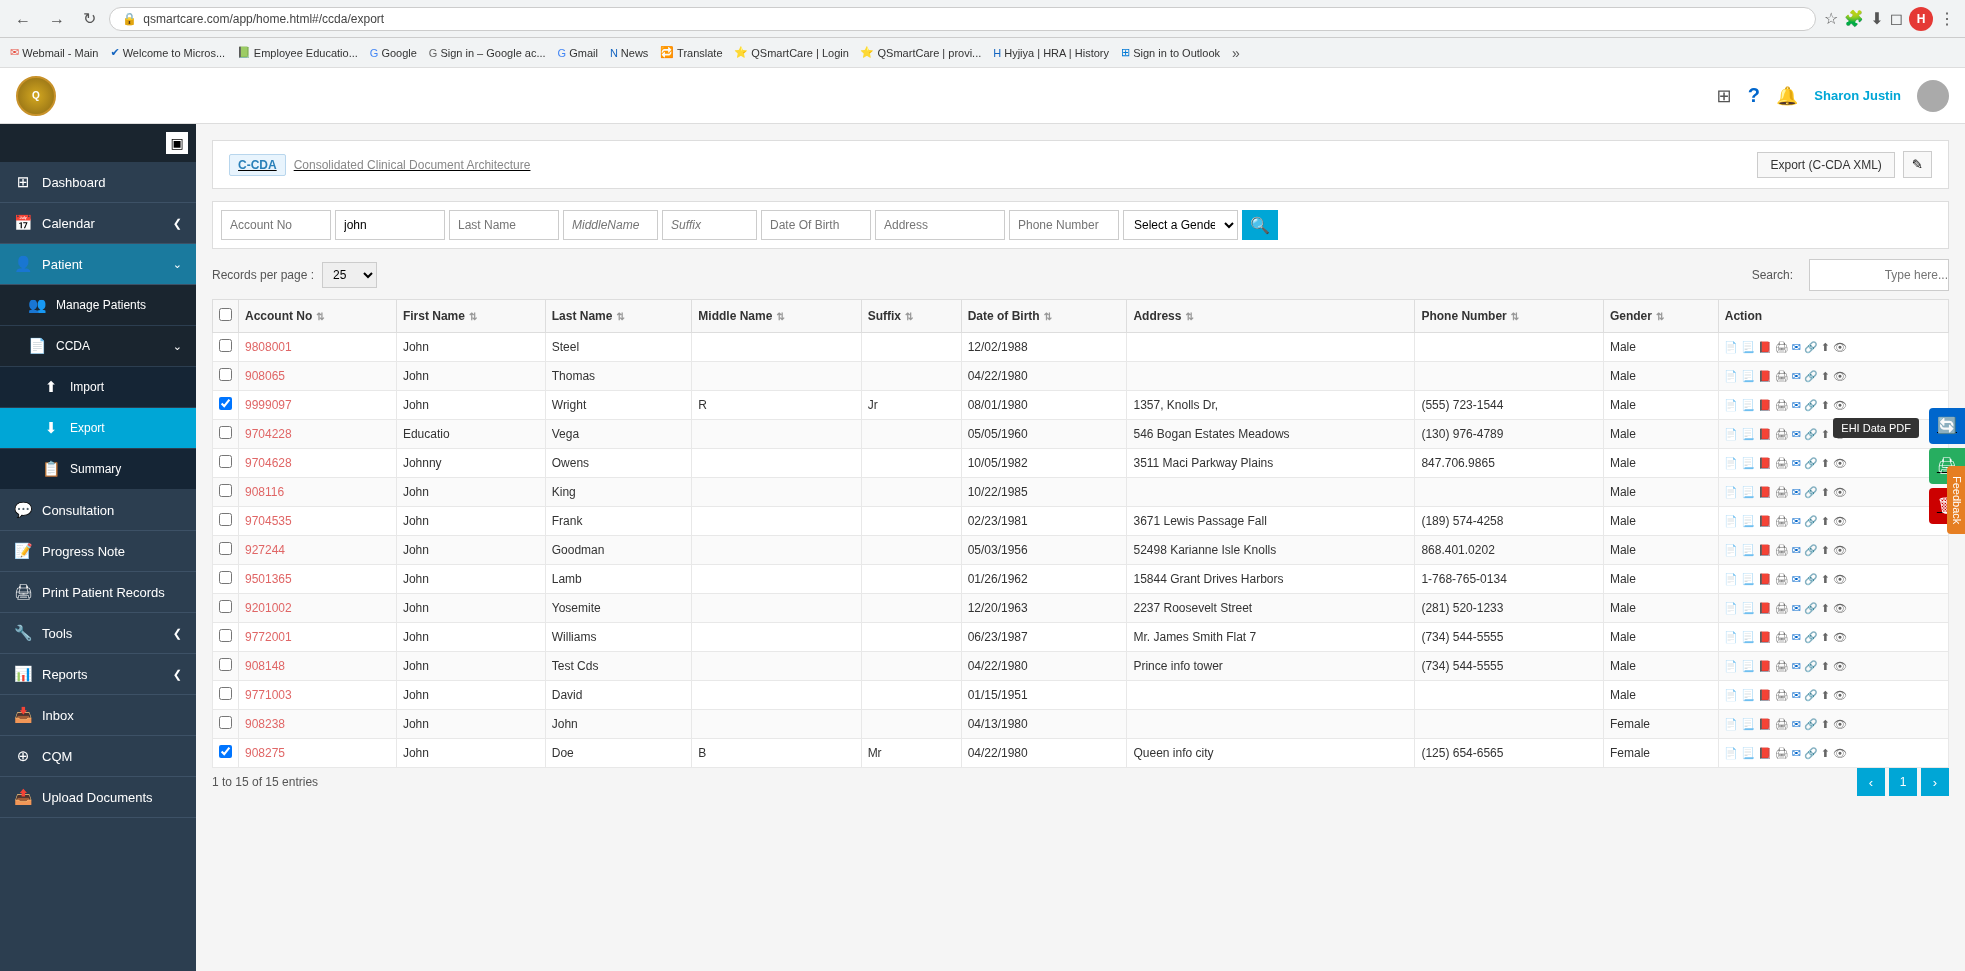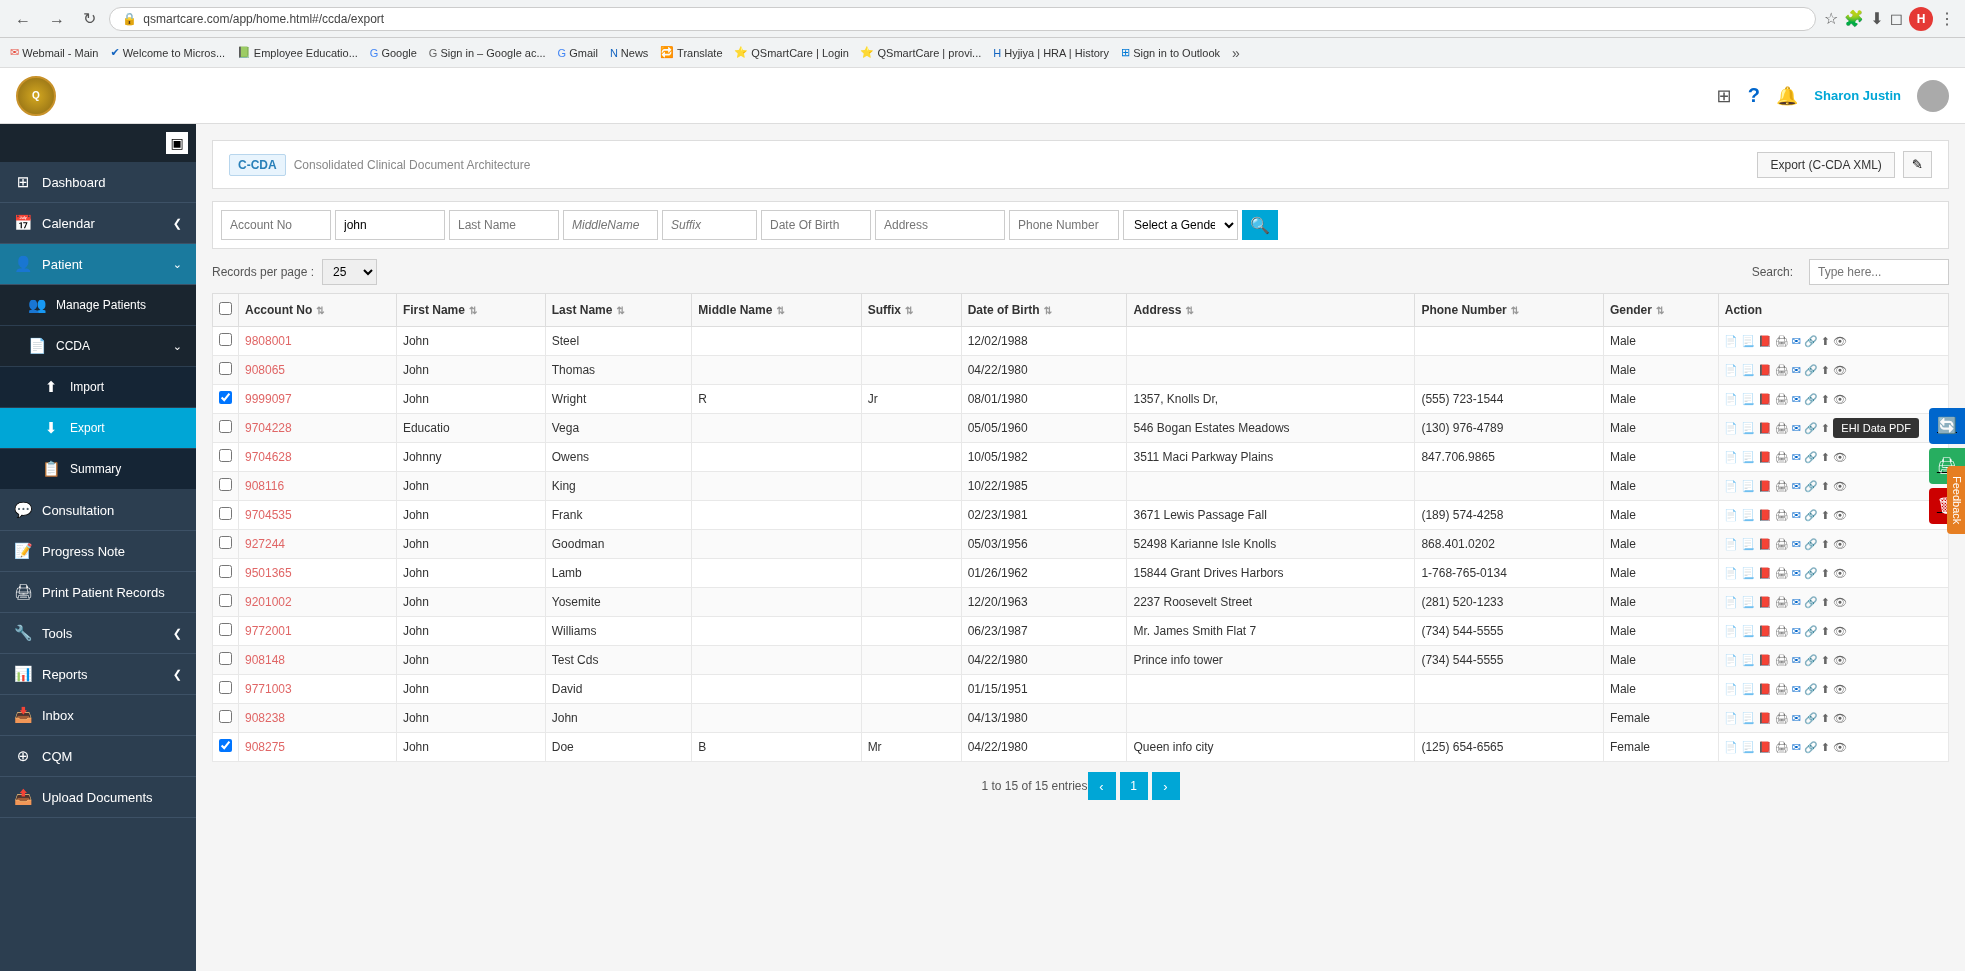--- a/index.html
+++ b/index.html
@@ -93,21 +93,21 @@
     
     .ccda-header {
       background: #fff;
       border: 1px solid #ddd;
       padding: 10px 16px;
       display: flex;
       align-items: center;
       justify-content: space-between;
       margin-bottom: 12px;
     }
-    .ccda-title { display: flex; align-items: center; gap: 8px; }
+    .ccda-title { display: flex; align-items: center; gap: 8px; text-decoration: underline; }
     .ccda-badge { background: #e8f4fd; border: 1px solid #b8d6ed; color: #2980b9; padding: 3px 8px; font-size: 12px; font-weight: bold; border-radius: 2px; }
     .ccda-subtitle { color: #888; font-size: 12px; }
     .export-btn { background: #f8f8f8; border: 1px solid #ccc; padding: 5px 12px; font-size: 12px; cursor: pointer; color: #333; }
 
     
     .filter-row {
       background: #fff;
       border: 1px solid #ddd;
       padding: 8px;
       display: flex;
@@ -130,21 +130,21 @@
     
     .records-row {
       display: flex;
       align-items: center;
       justify-content: space-between;
       margin-bottom: 8px;
     }
     .records-left { display: flex; align-items: center; gap: 8px; font-size: 12px; color: #555; }
     .records-select { height: 26px; border: 1px solid #ccc; padding: 2px 6px; font-size: 12px; }
     .search-right { display: flex; align-items: center; gap: 16px; font-size: 12px; color: #555; }
-    .search-box { height: 26px; border: 1px solid #ccc; padding: 3px 8px; font-size: 12px; width: 140px; }
+    .search-box { height: 32px; border: 1px solid #ccc; padding: 3px 0; font-size: 12px; width: 140px; text-align: right; }
 
     
     .data-table { width: 100%; border-collapse: collapse; background: #fff; font-size: 12px; }
     .data-table th {
       background: #f8f8f8;
       border: 1px solid #ddd;
       padding: 8px 6px;
       text-align: left;
       font-weight: bold;
       color: #333;
@@ -158,22 +158,21 @@
     .data-table tr:nth-child(even) td { background: #fafafa; }
     .account-link { color: #e06666; text-decoration: none; }
     .checkbox-cell { width: 24px; text-align: center; }
     .action-icons { display: flex; gap: 3px; align-items: center; }
     .action-icon { font-size: 11px; color: #666; cursor: pointer; }
 
     
     .pagination-row {
       display: flex;
       align-items: center;
-      justify-content: center;
-      margin-top: 10px;
+      justify-content: space-between;
       font-size: 12px;
       color: #555;
     }
     .pagination-btn {
       background: #00a6d6;
       color: #fff;
       border: none;
       width: 28px;
       height: 28px;
       cursor: pointer;

